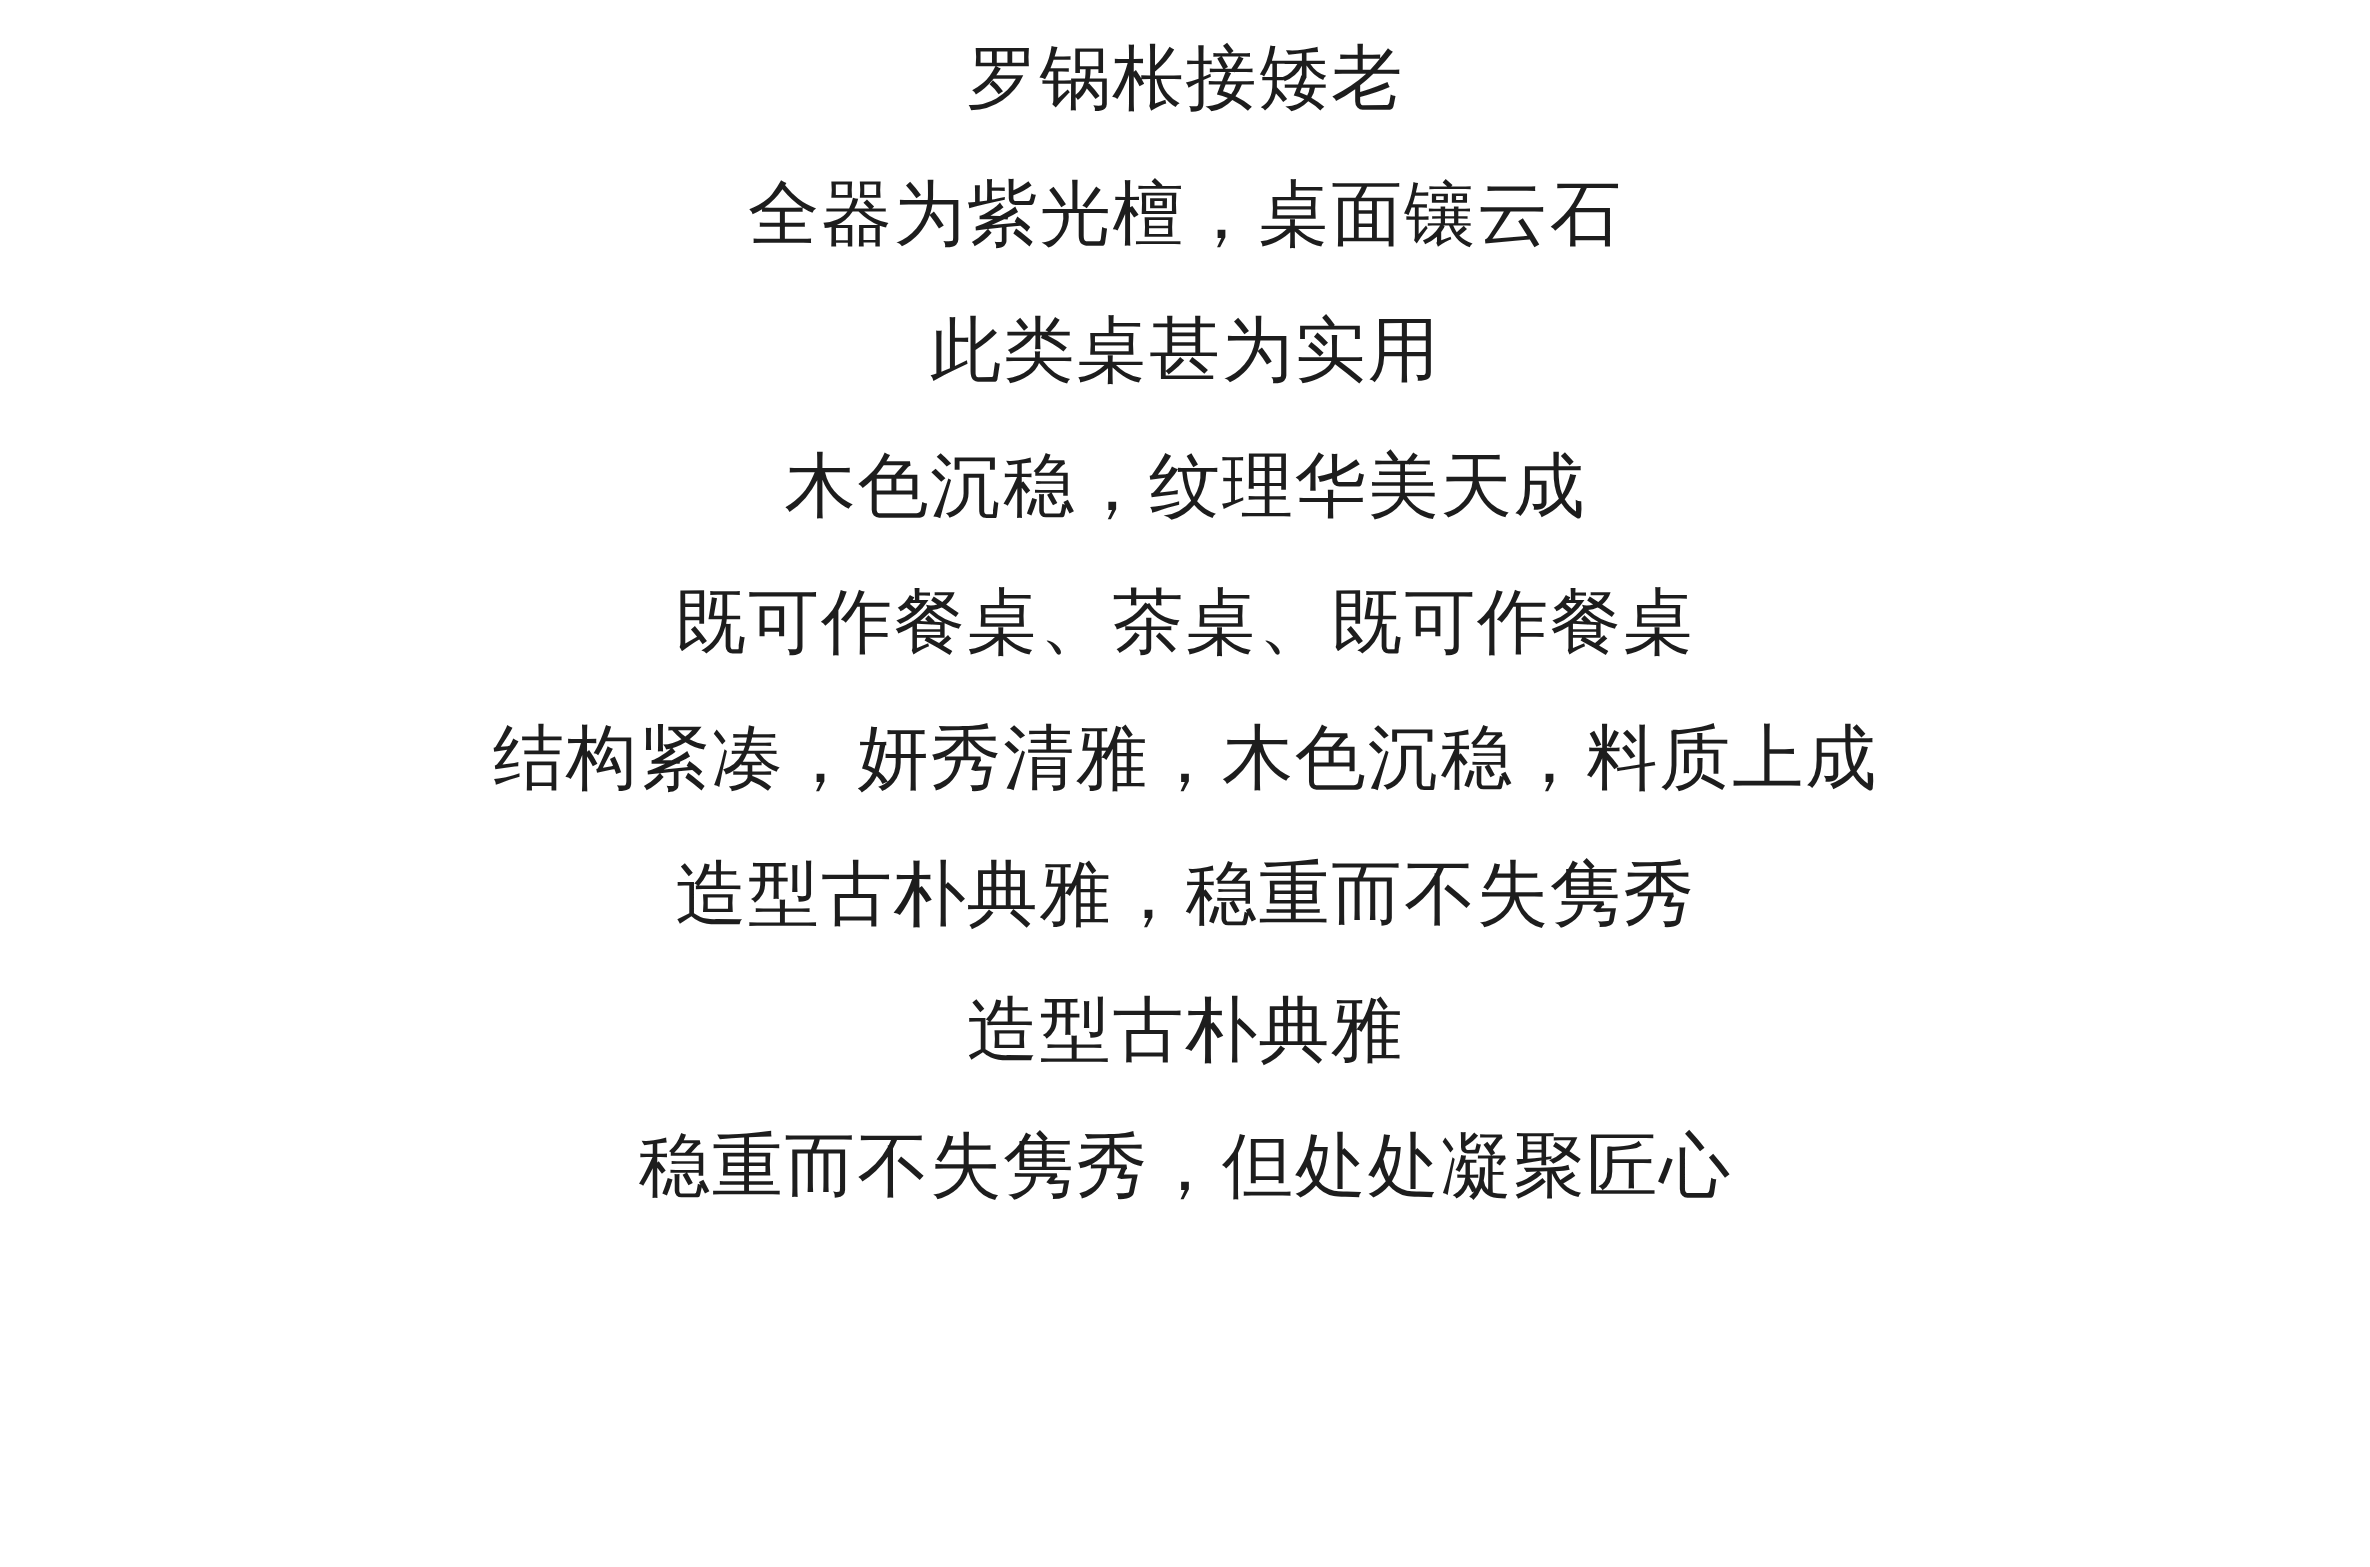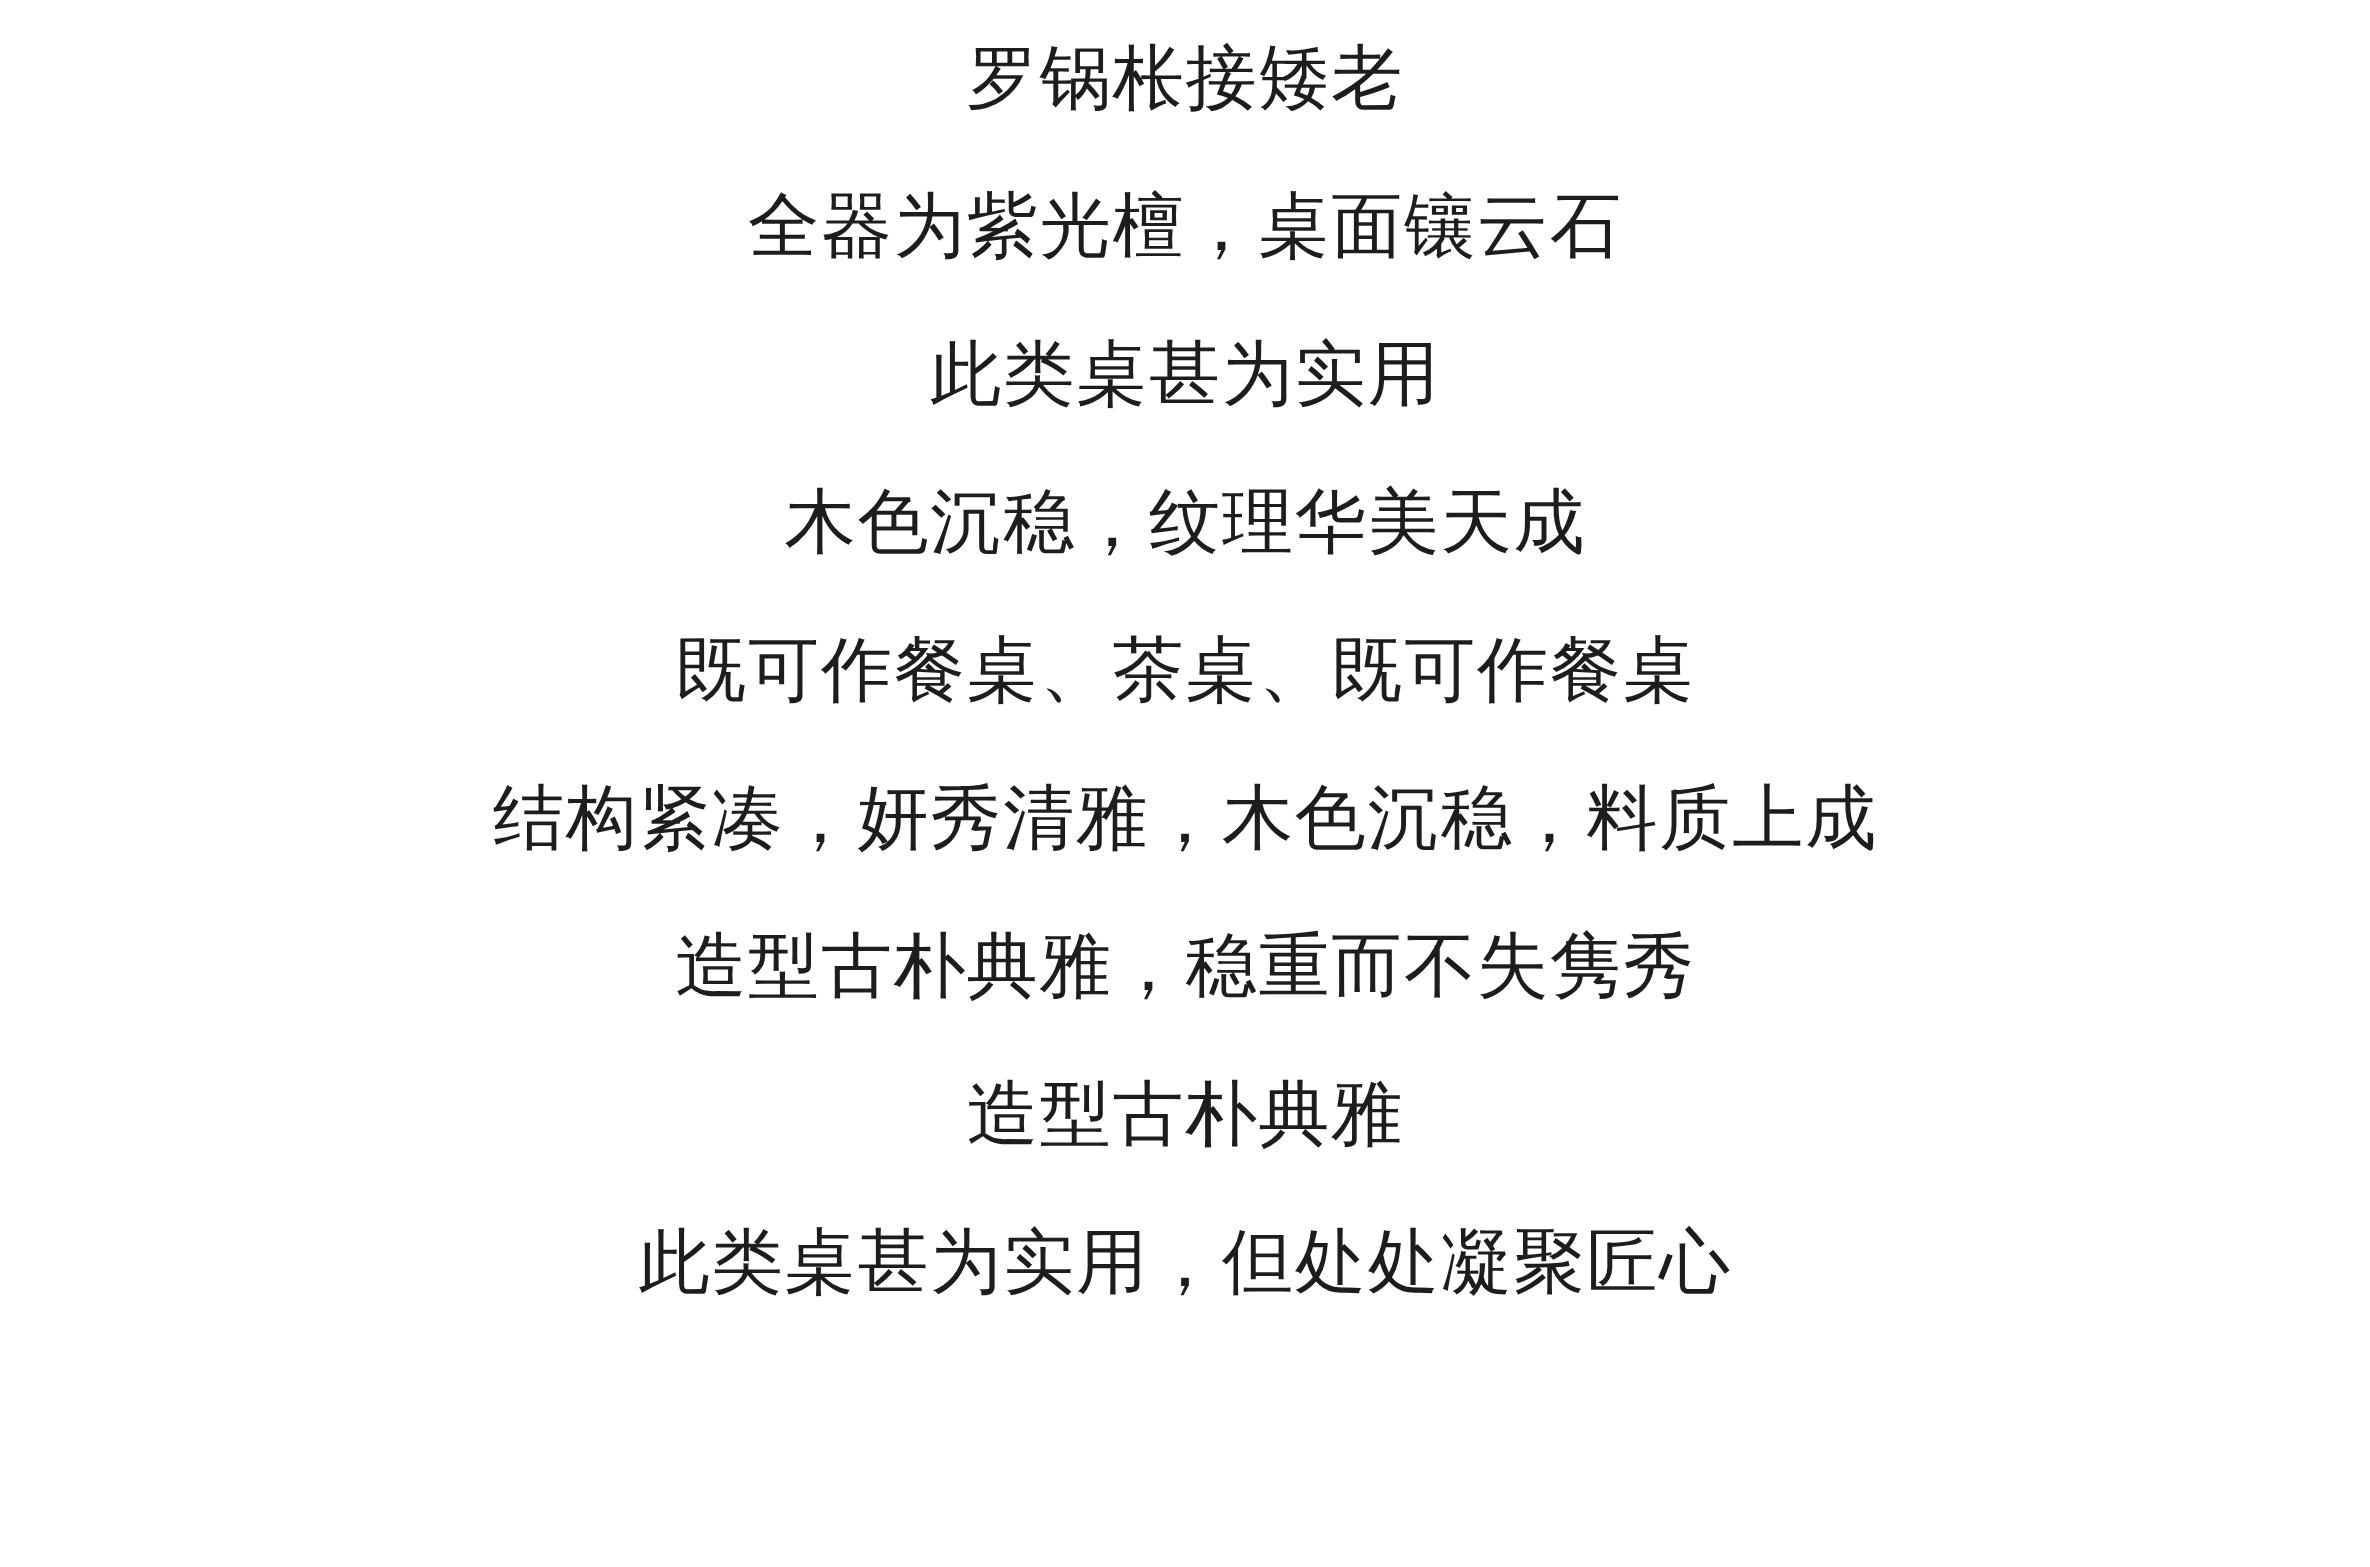--- a/index.html
+++ b/index.html
@@ -22,21 +22,20 @@
     display: flex;
     flex-direction: column;
     align-items: center;
     padding-top: 9.6px;
   }
   .text-block {
     width: 100%;
     display: flex;
     flex-direction: column;
     align-items: center;
-    gap: 12px;
   }
   .line {
     font-size: 71px;
     line-height: 136px;
     letter-spacing: 1.9px;
     color: #1d1d1d;
     text-align: center;
     white-space: pre;
     font-weight: 400;
   }
@@ -47,16 +46,16 @@
 <div class="page">
   <div class="text-block">
     <div class="line">罗锅枨接矮老</div>
     <div class="line">全器为紫光檀，桌面镶云石</div>
     <div class="line">此类桌甚为实用</div>
     <div class="line">木色沉稳，纹理华美天成</div>
     <div class="line">既可作餐桌、茶桌、既可作餐桌</div>
     <div class="line">结构紧凑，妍秀清雅，木色沉稳，料质上成</div>
     <div class="line">造型古朴典雅，稳重而不失隽秀</div>
     <div class="line">造型古朴典雅</div>
-    <div class="line">此类桌甚为实用，但处处凝聚匠心</div>
+    <div class="line">稳重而不失隽秀，但处处凝聚匠心</div>
   </div>
 </div>
 
 
 </body></html>

